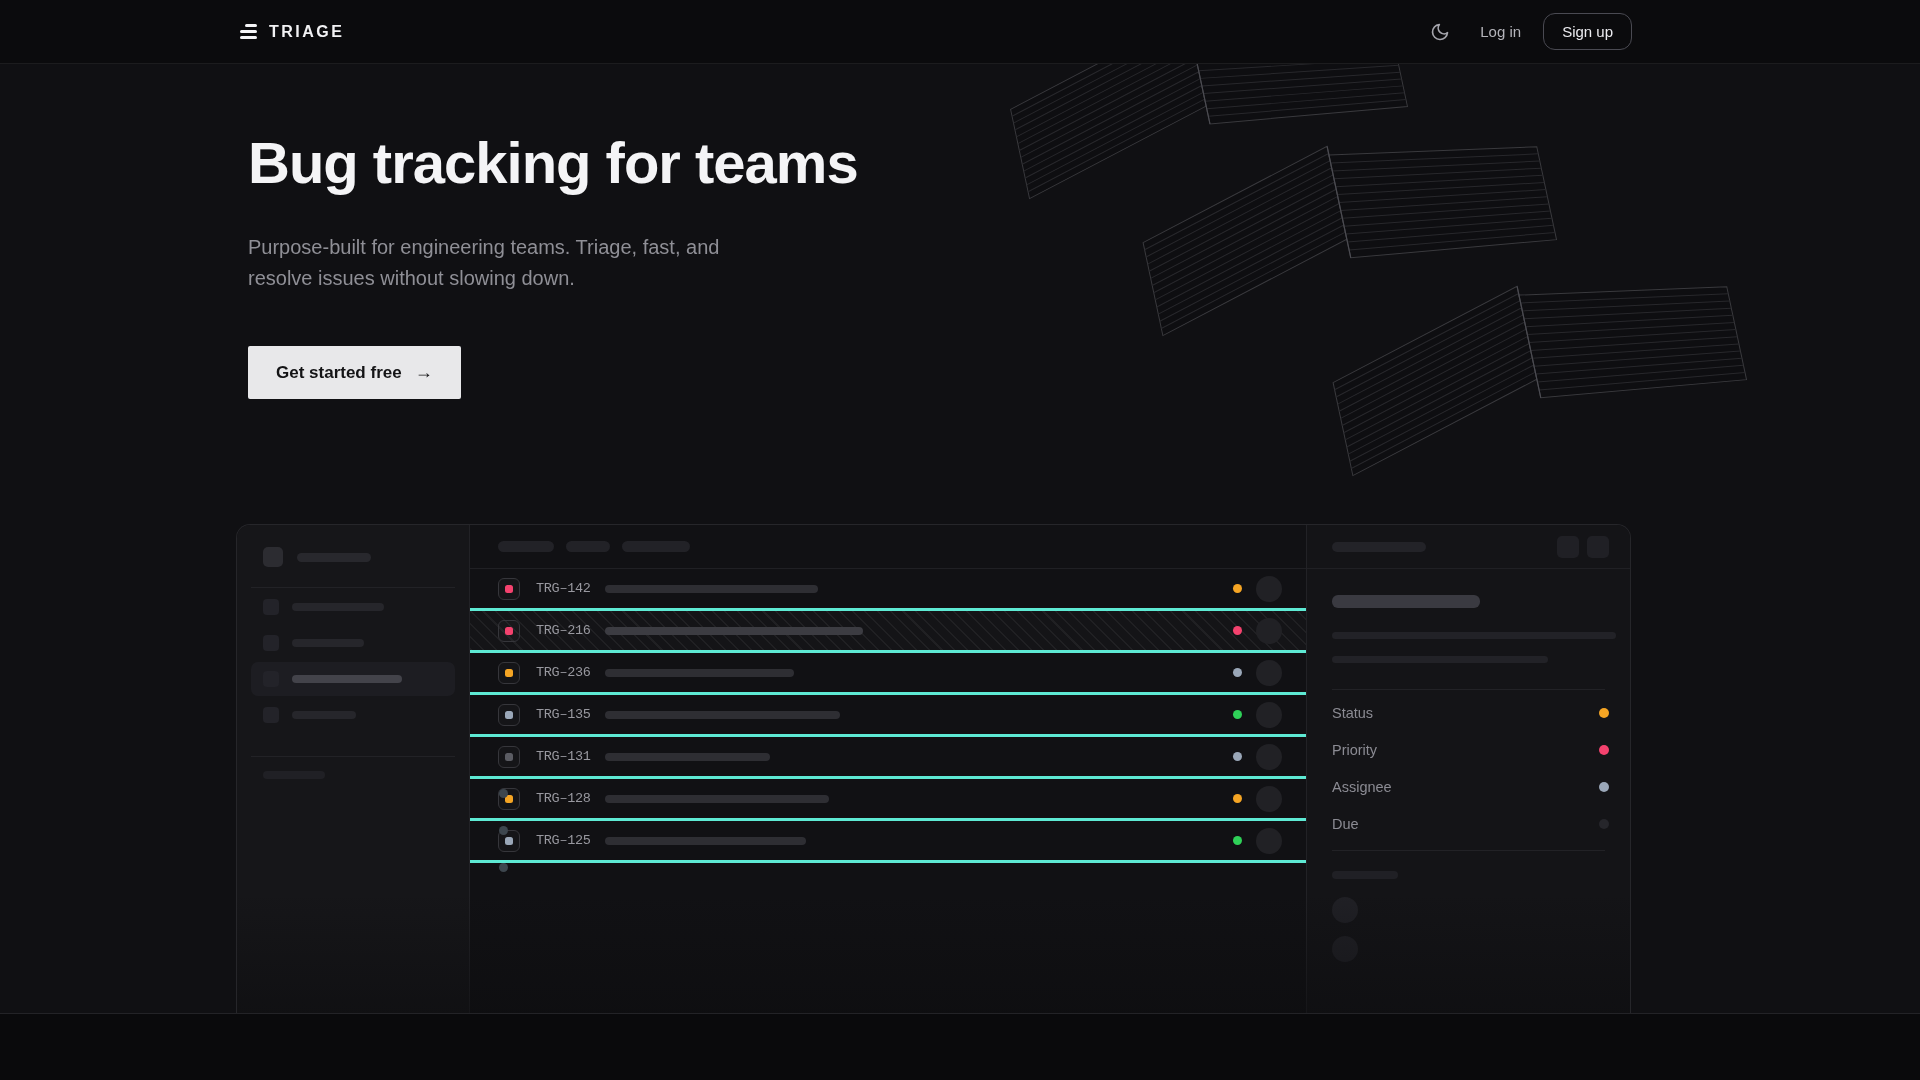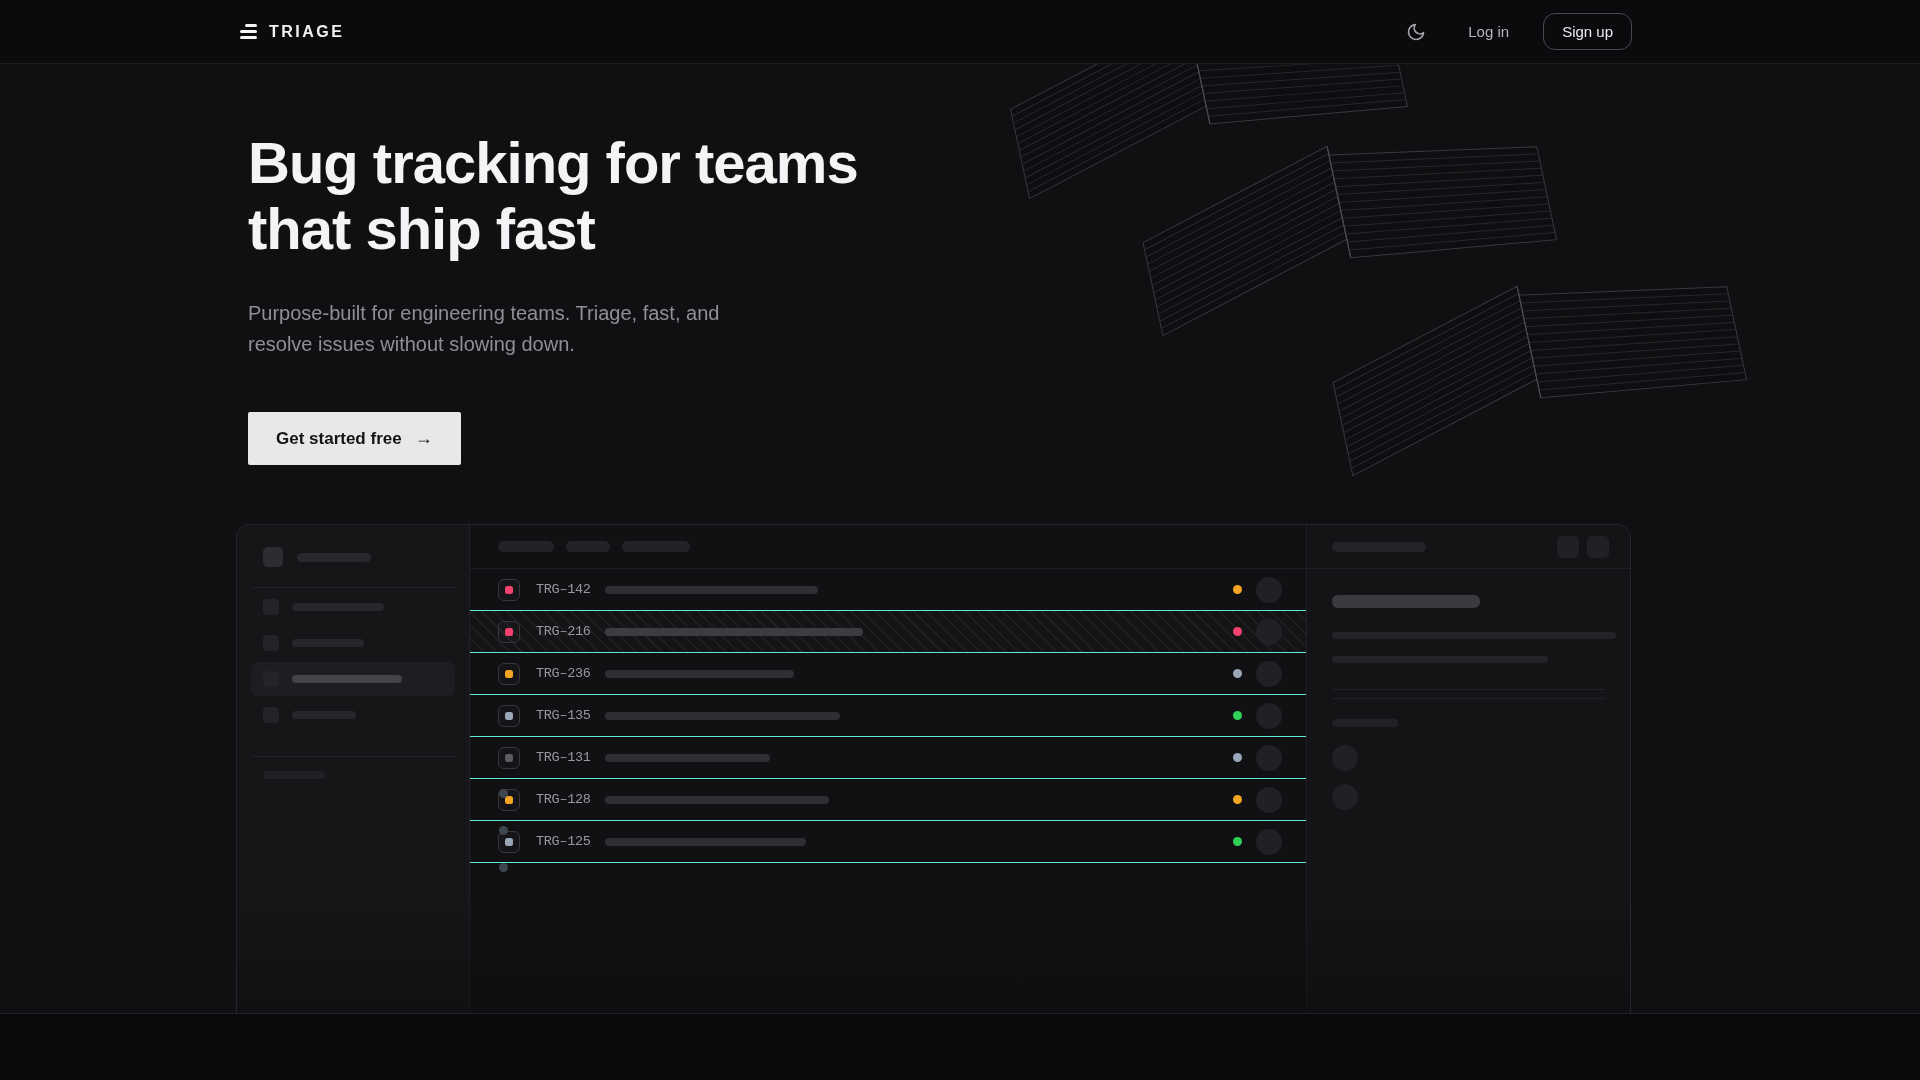--- a/index.html
+++ b/index.html
@@ -19,21 +19,21 @@
     display:flex; align-items:center; justify-content:space-between;
     padding:0 288px 0 240px; z-index:10;
   }
   .brand { display:flex; align-items:center; gap:12px; cursor:pointer; }
   .logo-mark { display:flex; flex-direction:column; gap:3px; }
   .logo-mark i { display:block; height:3px; border-radius:1.5px; background:#f5f5f7; }
   .logo-mark i:nth-child(1){ width:12px; margin-left:5px; }
   .logo-mark i:nth-child(2){ width:17px; }
   .logo-mark i:nth-child(3){ width:17px; }
   .brand-name { font-size:16px; font-weight:700; letter-spacing:2.5px; color:#f2f2f4; }
-  .nav-right { display:flex; align-items:center; gap:34px; }
+  .nav-right { display:flex; align-items:center; gap:22px; }
   .moon-btn { width:36px; height:36px; display:flex; align-items:center; justify-content:center; cursor:pointer; }
   .nav-login { font-size:15px; color:#b4b4ba; cursor:pointer; }
   .nav-signup {
     font-size:15px; color:#ececf0; border:1px solid #4a4a52; background:transparent;
     padding:9px 18px; border-radius:12px; cursor:pointer; font-family:inherit;
   }
 
   
   .art { position:absolute; left:900px; top:20px; width:860px; height:480px; z-index:1; }
 
@@ -69,21 +69,21 @@
   .sb-icon { width:16px; height:16px; border-radius:4px; background:#232329; flex:none; }
   .sb-item .bar { height:8px; background:#26262b; }
   .sb-item.active .bar { background:#43434a; }
   .sb-section-bar { margin:14px 0 0 26px; width:62px; height:8px; background:#202025; }
   .sb-dot { position:absolute; left:262px; width:9px; height:9px; background:#3d464e; }
 
   
   .mk-list { width:837px; flex:none; background:#111114; border-right:1px solid #222226; }
   .list-toolbar { height:44px; display:flex; align-items:center; gap:12px; padding-left:28px; border-bottom:1px solid #202024; }
   .list-toolbar .bar { height:11px; background:#222227; border-radius:6px; }
-  .issue-row { height:42px; display:flex; align-items:center; padding:0 24px 0 28px; border-bottom:1px solid #5eead4; }
+  .issue-row { height:42px; display:flex; align-items:center; padding:0 24px 0 28px; border-bottom:3px solid #5eead4; }
   .issue-row.selected {
     background-color:rgba(255,255,255,0.015);
     background-image:repeating-linear-gradient(45deg, rgba(255,255,255,0.05) 0 1.5px, transparent 1.5px 9px);
   }
   .prio { width:22px; height:22px; border:1px solid #36363b; border-radius:6px; background:rgba(255,255,255,0.02);
           display:flex; align-items:center; justify-content:center; flex:none; }
   .prio-dot { width:8px; height:8px; border-radius:2.5px; }
   .issue-id { margin-left:16px; font-family:"Liberation Mono", monospace; font-size:13.5px; color:#98989f; letter-spacing:-0.3px; }
   .issue-title-bar { margin-left:14px; height:8px; background:#2e2e33; }
   .issue-row.selected .issue-title-bar { background:#3c3c42; }
@@ -225,21 +225,20 @@
       </svg>
     </span>
     <span class="nav-login">Log in</span>
     <button class="nav-signup">Sign up</button>
   </div>
 </header>
 
 <section class="hero">
   <h1>
     <span>Bug tracking for teams</span><br>
-    <span>that ship fast</span>
   </h1>
   <p>
     <span>Purpose-built for engineering teams. Triage, fast, and</span><br>
     <span>resolve issues without slowing down.</span>
   </p>
   <button class="cta">
     <span>Get started free</span>
     <span class="arrow">→</span>
   </button>
 </section>
@@ -365,20 +364,45 @@
     <div class="dt-toolbar">
       <span class="bar"></span>
       <span class="dt-sp"></span>
       <span class="dt-sq"></span>
       <span class="dt-sq"></span>
     </div>
     <div class="bar dt-title-bar"></div>
     <div class="bar dt-line1"></div>
     <div class="bar dt-line2"></div>
     <hr class="dt-divider">
+    <div id="detail-fields">
+  <div class="dt-field">
+    <span class="dt-label">Status</span>
+    <span class="dt-sp"></span>
+    <span class="dot dt-dot" style="background: rgb(245, 165, 36);"></span>
+  </div>
+
+  <div class="dt-field">
+    <span class="dt-label">Priority</span>
+    <span class="dt-sp"></span>
+    <span class="dot dt-dot" style="background: rgb(244, 66, 110);"></span>
+  </div>
+
+  <div class="dt-field">
+    <span class="dt-label">Assignee</span>
+    <span class="dt-sp"></span>
+    <span class="dot dt-dot" style="background: rgb(154, 167, 184);"></span>
+  </div>
+
+  <div class="dt-field">
+    <span class="dt-label">Due</span>
+    <span class="dt-sp"></span>
+    <span class="dot dt-dot" style="background: rgb(38, 38, 43);"></span>
+  </div>
+</div>
     <hr class="dt-divider" style="margin-top:8px;">
     <div class="bar dt-section-bar"></div>
     <div class="dt-avatar"></div>
     <div class="dt-avatar"></div>
   </div>
 
   <div class="mockup-fade"></div>
 </div>
 
 <div class="footer"></div>

